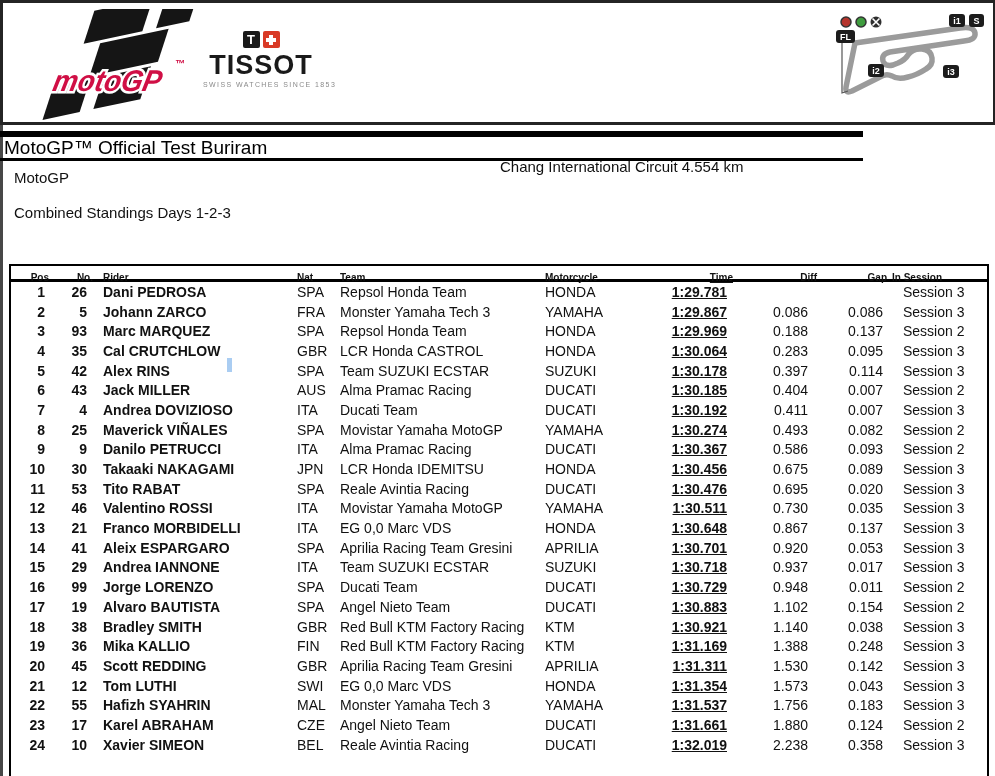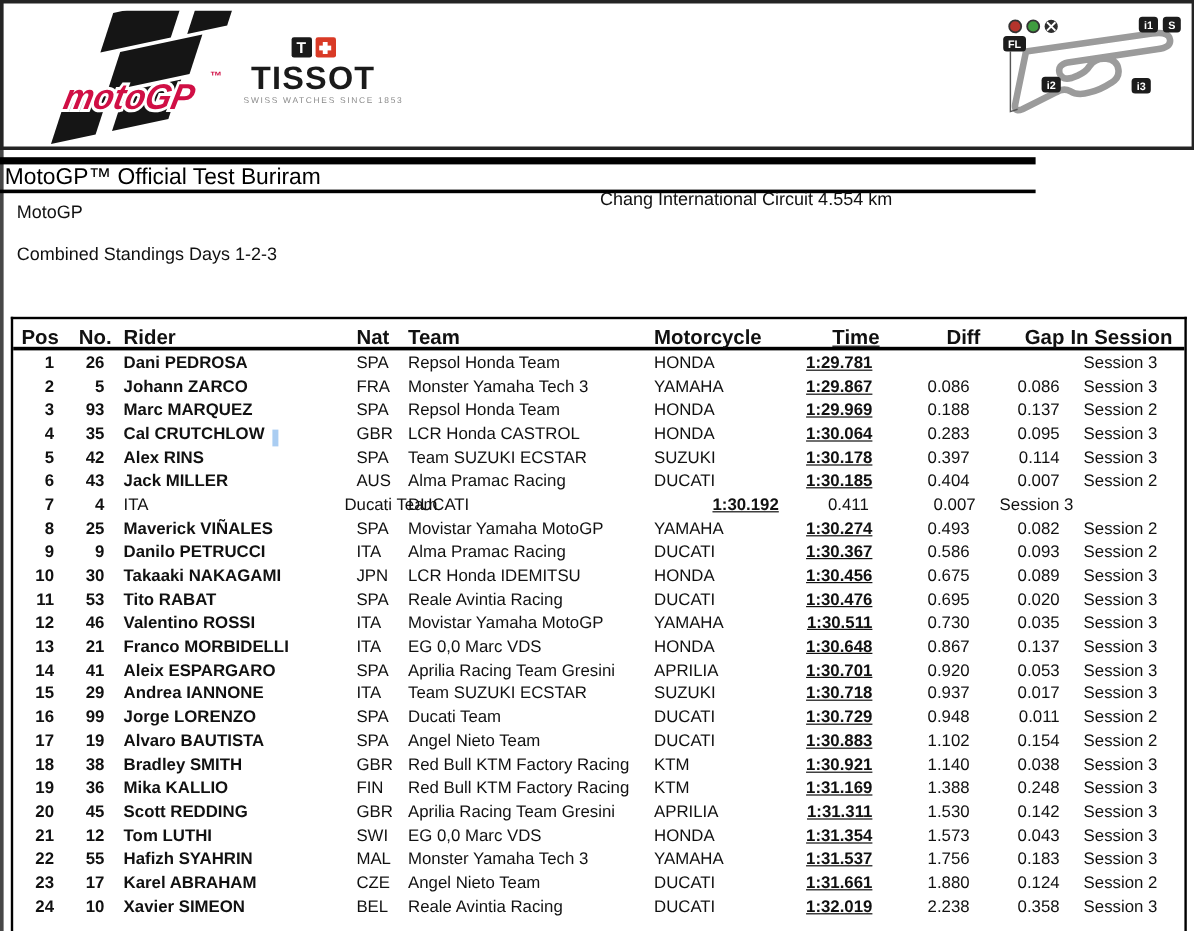--- a/index.html
+++ b/index.html
@@ -43,21 +43,21 @@
   
   #standings {
     position:absolute; top:264px; left:9px; width:980px; height:512px;
     border:2px solid #000; border-bottom:0; background:#fff;
   }
   .grid-row {
     display:grid;
     grid-template-columns: 38px 44px 194px 53px 205px 110px 78px 84px 70px 100px;
     align-items:center;
   }
-  #thead { height:26px; border-bottom:3px solid #000; font-weight:bold; font-size:17px; }
+  #thead { height:16px; border-bottom:3px solid #000; font-weight:bold; font-size:10px; }
   #thead .cell { padding-top:6px; }
   .trow { height:19.7px; font-size:14px; }
   .cell { white-space:nowrap; overflow:visible; }
   .ra { text-align:right; }
   .c-pos { font-weight:bold; }
   .trow .c-pos { padding-right:4px; }
   .trow .c-no { padding-right:6px;font-weight:bold; }
   .c-rider { padding-left:10px; font-weight:bold; }
   .c-nat { padding-left:10px; }
   .c-time { font-weight:bold;text-decoration:underline; }
@@ -231,20 +231,21 @@
           <div class="cell c-moto">DUCATI</div>
           <div class="cell c-time ra">1:30.185</div>
           <div class="cell c-diff ra">0.404</div>
           <div class="cell c-gap ra">0.007</div>
           <div class="cell c-session">Session 2</div>
         </div>
 
         <div class="trow grid-row">
           <div class="cell c-pos ra">7</div>
           <div class="cell c-no ra">4</div>
+          <div class="cell c-rider">Andrea DOVIZIOSO</div>
           <div class="cell c-nat">ITA</div>
           <div class="cell c-team">Ducati Team</div>
           <div class="cell c-moto">DUCATI</div>
           <div class="cell c-time ra">1:30.192</div>
           <div class="cell c-diff ra">0.411</div>
           <div class="cell c-gap ra">0.007</div>
           <div class="cell c-session">Session 3</div>
         </div>
 
         <div class="trow grid-row">

